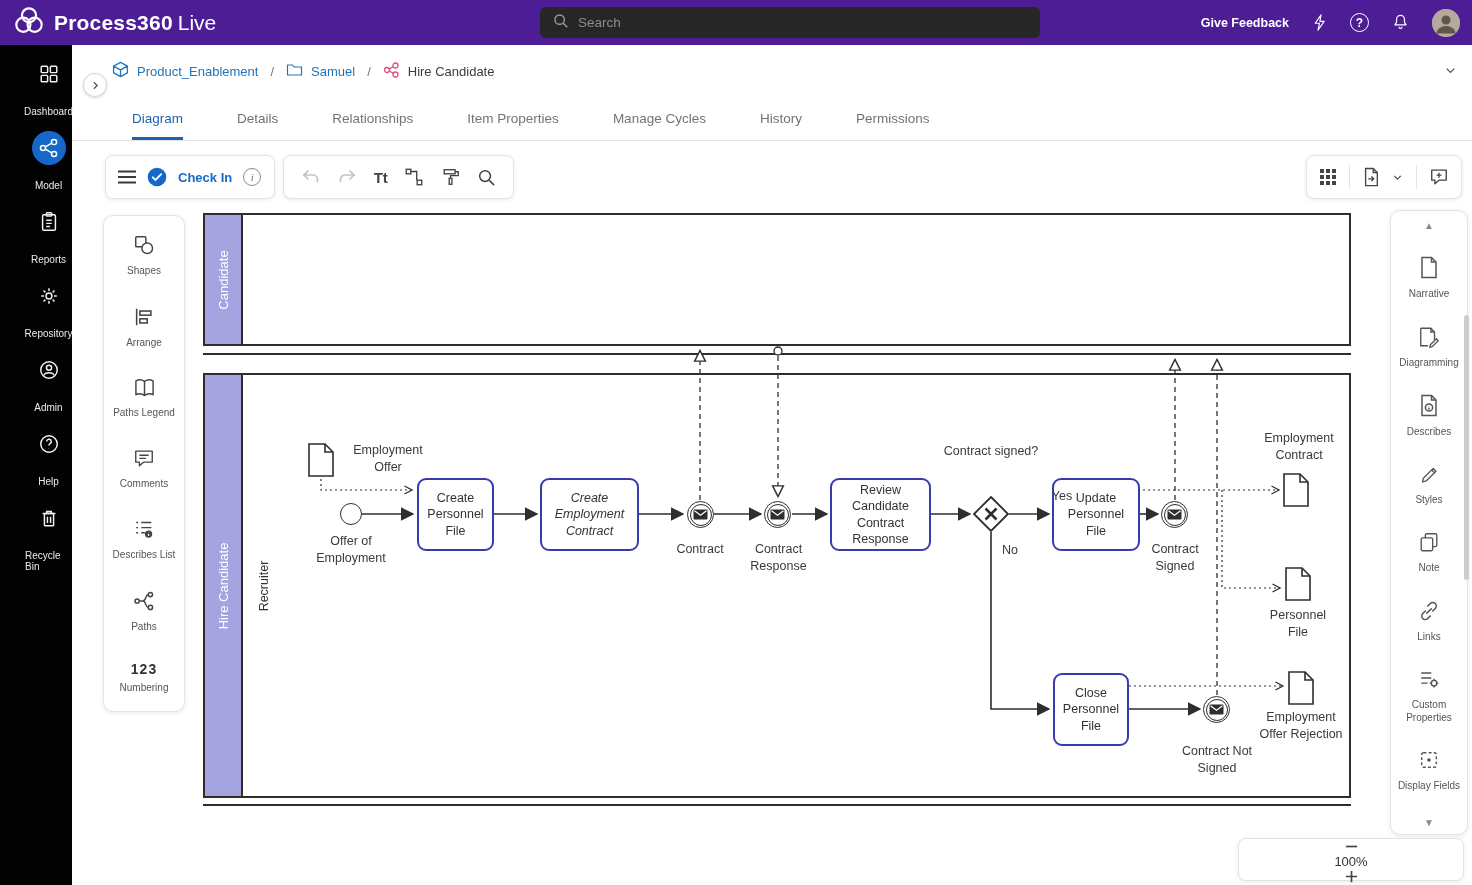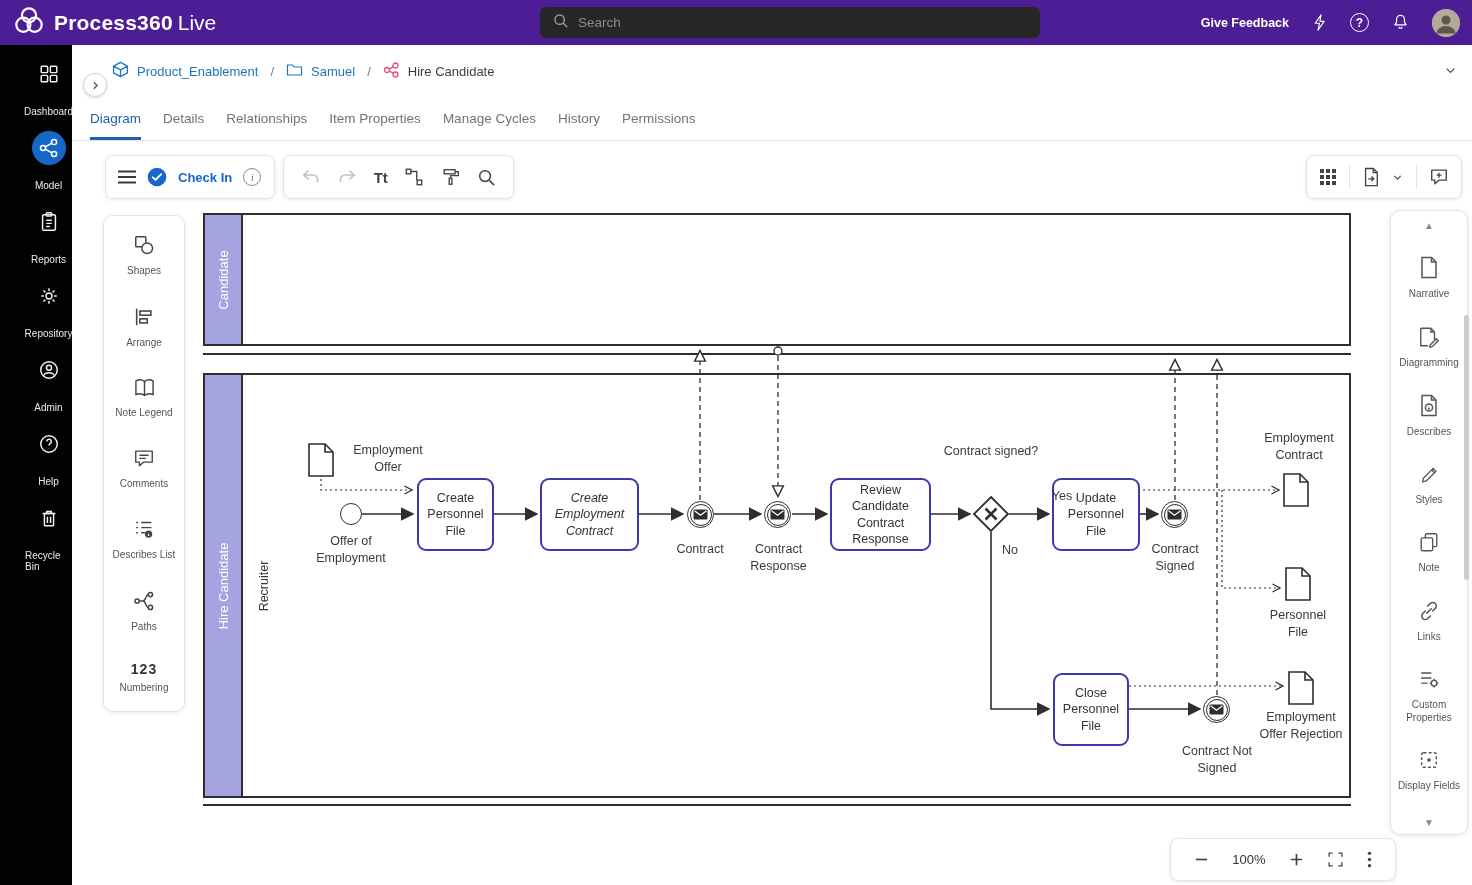--- a/index.html
+++ b/index.html
@@ -35,21 +35,21 @@
     display:flex; align-items:center; padding-left:40px; }
   .crumb { display:flex; align-items:center; gap:8px; font-size:13px; }
   .crumb a { color:#1c75bc; text-decoration:none; }
   .crumb .sep { color:#777; margin:0 4px; }
   .crumb .current { color:#3c3c3c; }
   .collapse-btn { position:absolute; left:83px; top:73px; width:24px; height:24px; border-radius:50%;
     background:#fff; border:1px solid #d5d5d5; box-shadow:0 1px 3px rgba(0,0,0,.15);
     display:flex; align-items:center; justify-content:center; z-index:31; cursor:pointer; }
   .crumb-collapse { position:absolute; right:14px; top:18px; cursor:pointer; }
   .tabbar { position:absolute; left:72px; top:97px; width:1400px; height:44px; border-bottom:1px solid #e4e4e4;
-    display:flex; align-items:stretch; gap:22px; padding-left:18px; background:#fff; }
+    display:flex; align-items:stretch; gap:54px; padding-left:60px; background:#fff; }
   .tab { display:flex; align-items:center; font-size:13.5px; color:#737373; cursor:pointer;
     border-bottom:3px solid transparent; padding-top:2px; }
   .tab.active { color:#1b63ac; border-bottom-color:#1b63ac; font-weight:500; }
 
   
   .card { position:absolute; background:#fff; border:1px solid #e4e4e4; border-radius:8px;
     box-shadow:0 1px 4px rgba(0,0,0,.09); display:flex; align-items:center; z-index:20; }
   .tool-ic { display:flex; align-items:center; justify-content:center; cursor:pointer; }
   .checkin-card { left:105px; top:155px; width:170px; height:44px; padding:0 12px; gap:11px; }
   .checkin-label { color:#1568c8; font-size:13px; font-weight:600; white-space:nowrap; }
@@ -64,21 +64,21 @@
   .panel { position:absolute; background:#fff; border:1px solid #e4e4e4; border-radius:10px;
     box-shadow:0 1px 5px rgba(0,0,0,.09); display:flex; flex-direction:column; align-items:center; z-index:20; }
   .left-panel { left:103px; top:215px; width:82px; height:497px; gap:28px; padding-top:18px; }
   .right-panel { left:1390px; top:210px; width:78px; height:625px; gap:25px; padding:10px 0; }
   .panel-item { display:flex; flex-direction:column; align-items:center; gap:5px; width:100%; cursor:pointer; }
   .panel-label { font-size:10px; color:#555; text-align:center; line-height:1.25; width:68px; }
   .scroll-tri { color:#8a8a8a; font-size:10px; line-height:10px; cursor:pointer; }
   .num-glyph { font-size:14px; font-weight:700; color:#333; letter-spacing:1px; }
 
   
-  .zoom-card { left:1170px; top:838px; width:226px; height:43px; justify-content:space-evenly; }
+  .zoom-card { left:1238px; top:838px; width:226px; height:43px; justify-content:space-evenly;flex-direction:column; }
   .zoom-label { font-size:13px; color:#333; }
 
   
   .diagram { position:absolute; left:203px; top:213px; width:1152px; height:596px; z-index:5; }
   .pool { position:absolute; border:2px solid #2e2e2e; background:transparent; z-index:1; }
   .pool-head { position:absolute; left:0; top:0; bottom:0; width:38px; background:#a5a3e0; border-right:2px solid #2e2e2e; }
   .vlabel { position:absolute; left:50%; top:50%; transform:translate(-50%,-50%) rotate(-90deg);
     white-space:nowrap; color:#fff; font-size:13px; }
   .lane-title { position:absolute; left:46px; top:0; bottom:0; width:26px; z-index:2; }
   .lane-title span { position:absolute; left:50%; top:50%; transform:translate(-50%,-50%) rotate(-90deg);
@@ -377,21 +377,21 @@
     </span>
     <span class="panel-label">Arrange</span>
   </div>
   <div class="panel-item">
     <span>
       <svg width="23" height="21" viewBox="0 0 24 22" fill="none" stroke="#444" stroke-width="1.5" stroke-linejoin="round">
         <path d="M12,4.5 C9.5,2.8 5.5,2.8 3,4 V18.5 c2.5,-1.2 6.5,-1.2 9,.8 c2.5,-2 6.5,-2 9,-.8 V4 c-2.5,-1.2 -6.5,-1.2 -9,.5 z"></path>
         <path d="M12,4.5 V19.3"></path>
         </svg>
     </span>
-    <span class="panel-label">Note Legend</span>
+    <span class="panel-label">Paths Legend</span>
   </div>
   <div class="panel-item">
     <span>
       <svg width="22" height="21" viewBox="0 0 24 22" fill="none" stroke="#444" stroke-width="1.5" stroke-linejoin="round">
         <path d="M3,3 h18 v12 h-9.5 l-4.5,4 v-4 H3 z"></path>
           <path d="M7,7.5 h10 M7,10.8 h7"></path>
         </svg>
     </span>
     <span class="panel-label">Comments</span>
   </div>

